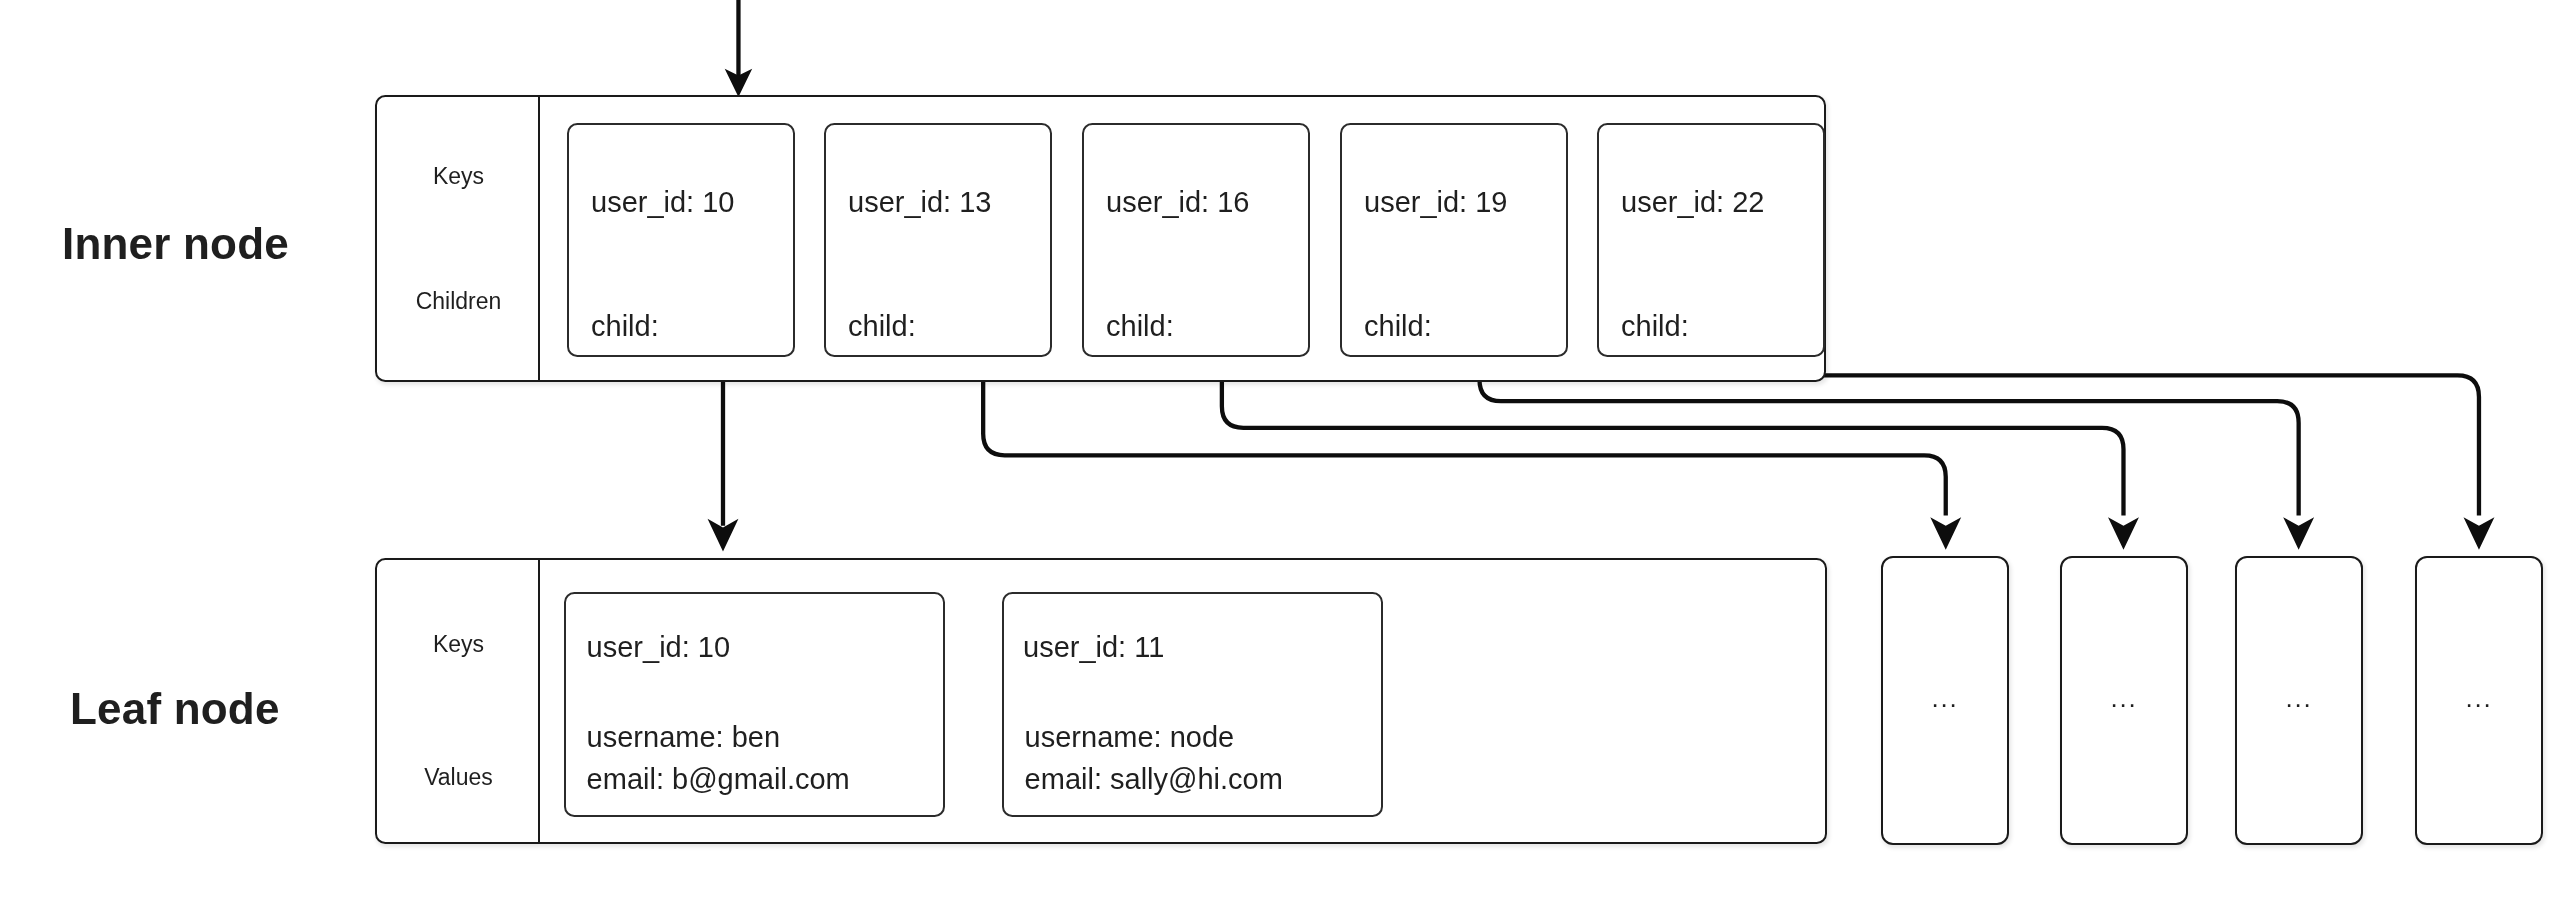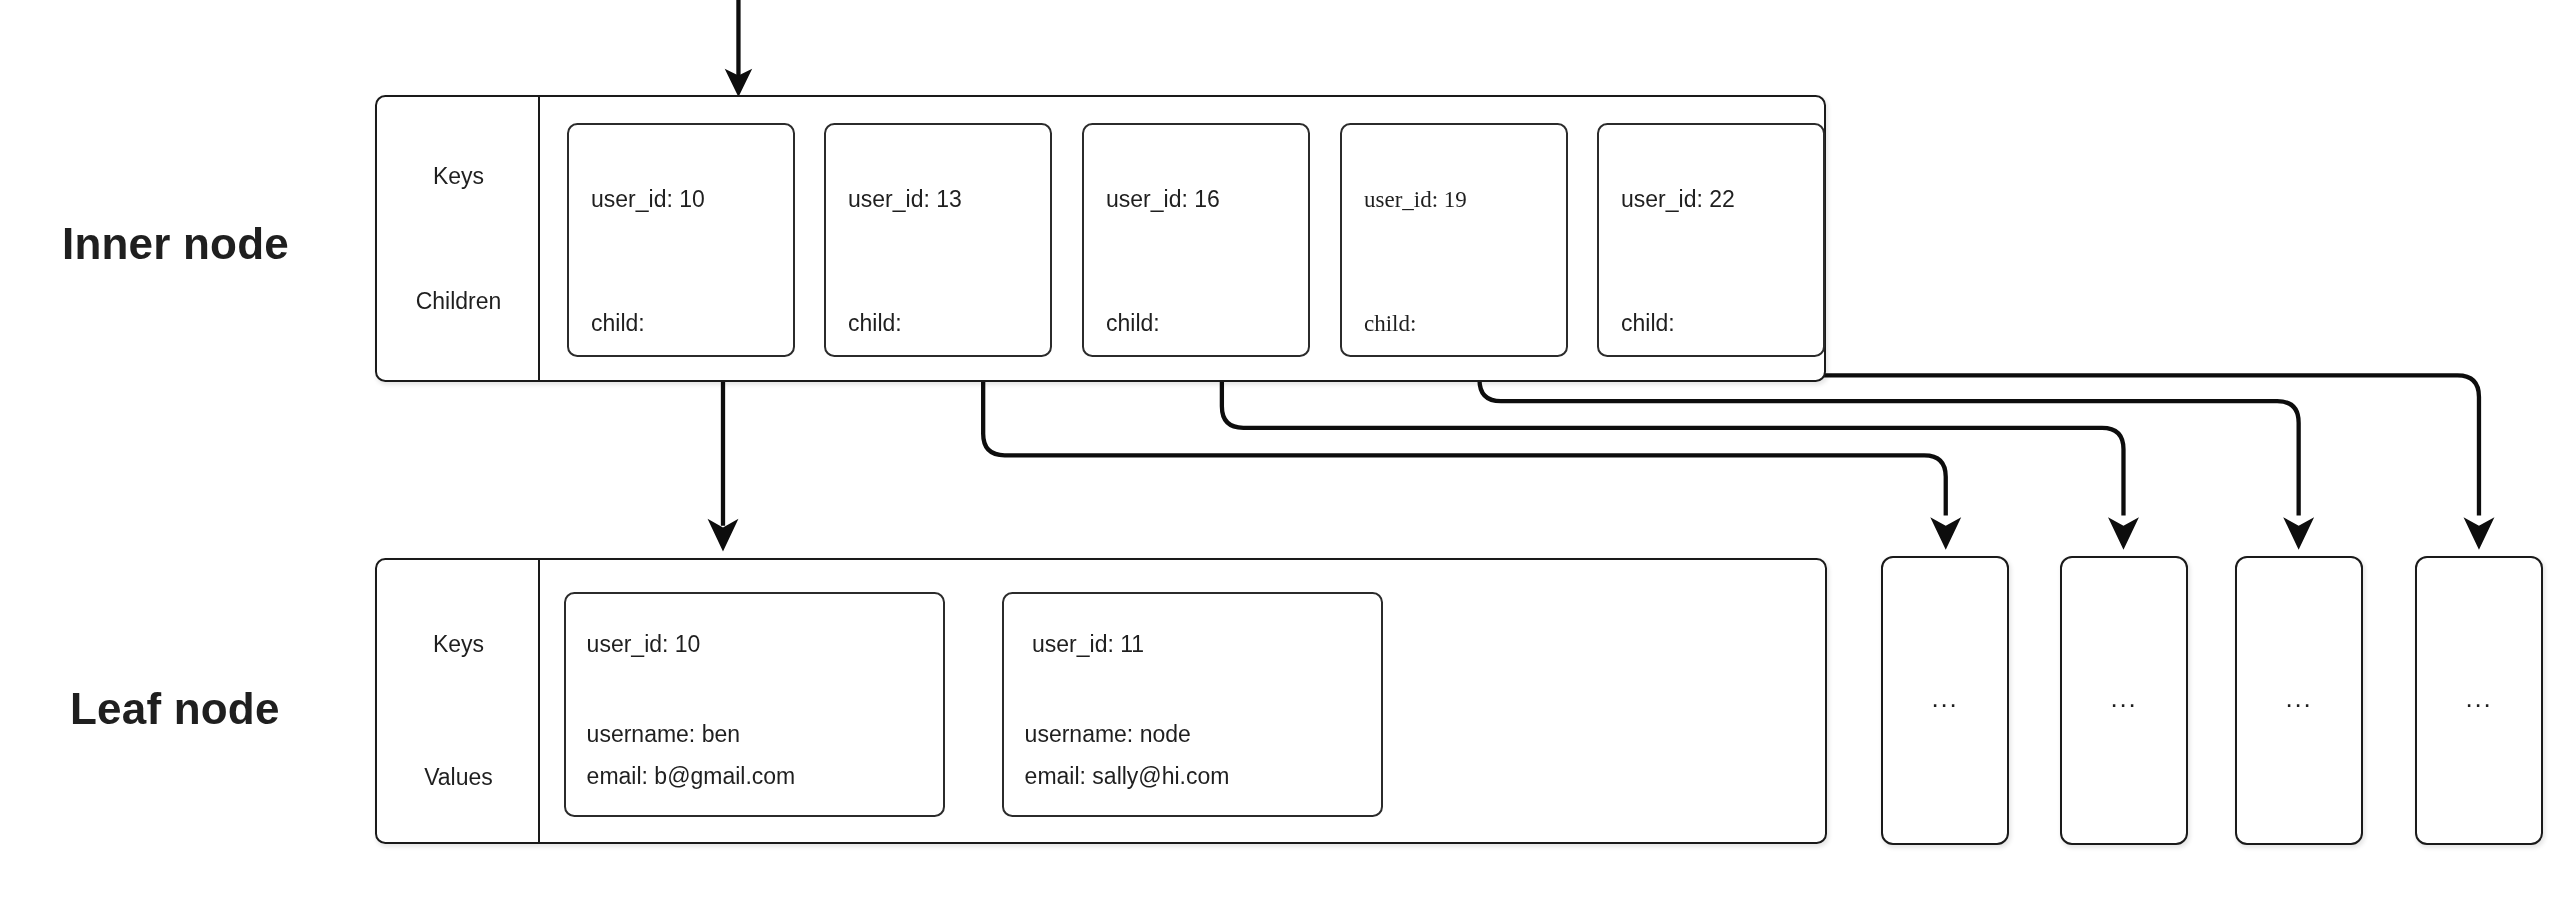--- a/index.html
+++ b/index.html
@@ -79,21 +79,21 @@
   
   .cell {
     position: absolute;
     box-sizing: border-box;
     background: #ffffff;
     border: 2.1px solid #2b2b2b;
     border-radius: 10.3px;
   }
   .cell-line {
     position: absolute;
-    font-size: 23px;
+    font-size: 29px;
     font-weight: 400;
     color: #1f1f1f;
     white-space: nowrap;
     line-height: 1;
   }
 
   
   .ellipsis-box {
     position: absolute;
     box-sizing: border-box;
@@ -176,21 +176,21 @@
     <div class="cell" style="left:447px; top:26px; width:228px; height:234px;">
       <div class="cell-line" style="left:22px; top:63px;">user_id: 13</div>
       <div class="cell-line" style="left:22px; top:187px;">child:</div>
     </div>
 
     <div class="cell" style="left:705px; top:26px; width:228px; height:234px;">
       <div class="cell-line" style="left:22px; top:63px;">user_id: 16</div>
       <div class="cell-line" style="left:22px; top:187px;">child:</div>
     </div>
 
-    <div class="cell" style="left:963px; top:26px; width:228px; height:234px;font-family:Liberation Serif, serif;">
+    <div class="cell" style="left:963px; top:26px; width:228px; height:234px;">
       <div class="cell-line" style="left:22px; top:63px;">user_id: 19</div>
       <div class="cell-line" style="left:22px; top:187px;">child:</div>
     </div>
 
     <div class="cell" style="left:1220px; top:26px; width:228px; height:234px;">
       <div class="cell-line" style="left:22px; top:63px;">user_id: 22</div>
       <div class="cell-line" style="left:22px; top:187px;">child:</div>
     </div>
   </div>
 
@@ -202,21 +202,21 @@
 
     <div class="gutter-label" style="left:0; top:204px; width:163px;">Values</div>
 
     <div class="cell" style="left:187px; top:32px; width:381px; height:225px;">
       <div class="cell-line" style="left:20.6px; top:39px;">user_id: 10</div>
       <div class="cell-line" style="left:20.6px; top:129px;">username: ben</div>
       <div class="cell-line" style="left:20.6px; top:171px;">email: b@gmail.com</div>
     </div>
 
     <div class="cell" style="left:625px; top:32px; width:381px; height:225px;">
-      <div class="cell-line" style="left:28px; top:39px;">user_id: 11</div>
+      <div class="cell-line" style="left:19px; top:39px;">user_id: 11</div>
       <div class="cell-line" style="left:20.6px; top:129px;">username: node</div>
       <div class="cell-line" style="left:20.6px; top:171px;">email: sally@hi.com</div>
     </div>
 
   </div>
 
   <div class="ellipsis-box" style="left:1881px; top:556px; width:128px; height:289px;">
     <span>...</span>
   </div>
 

